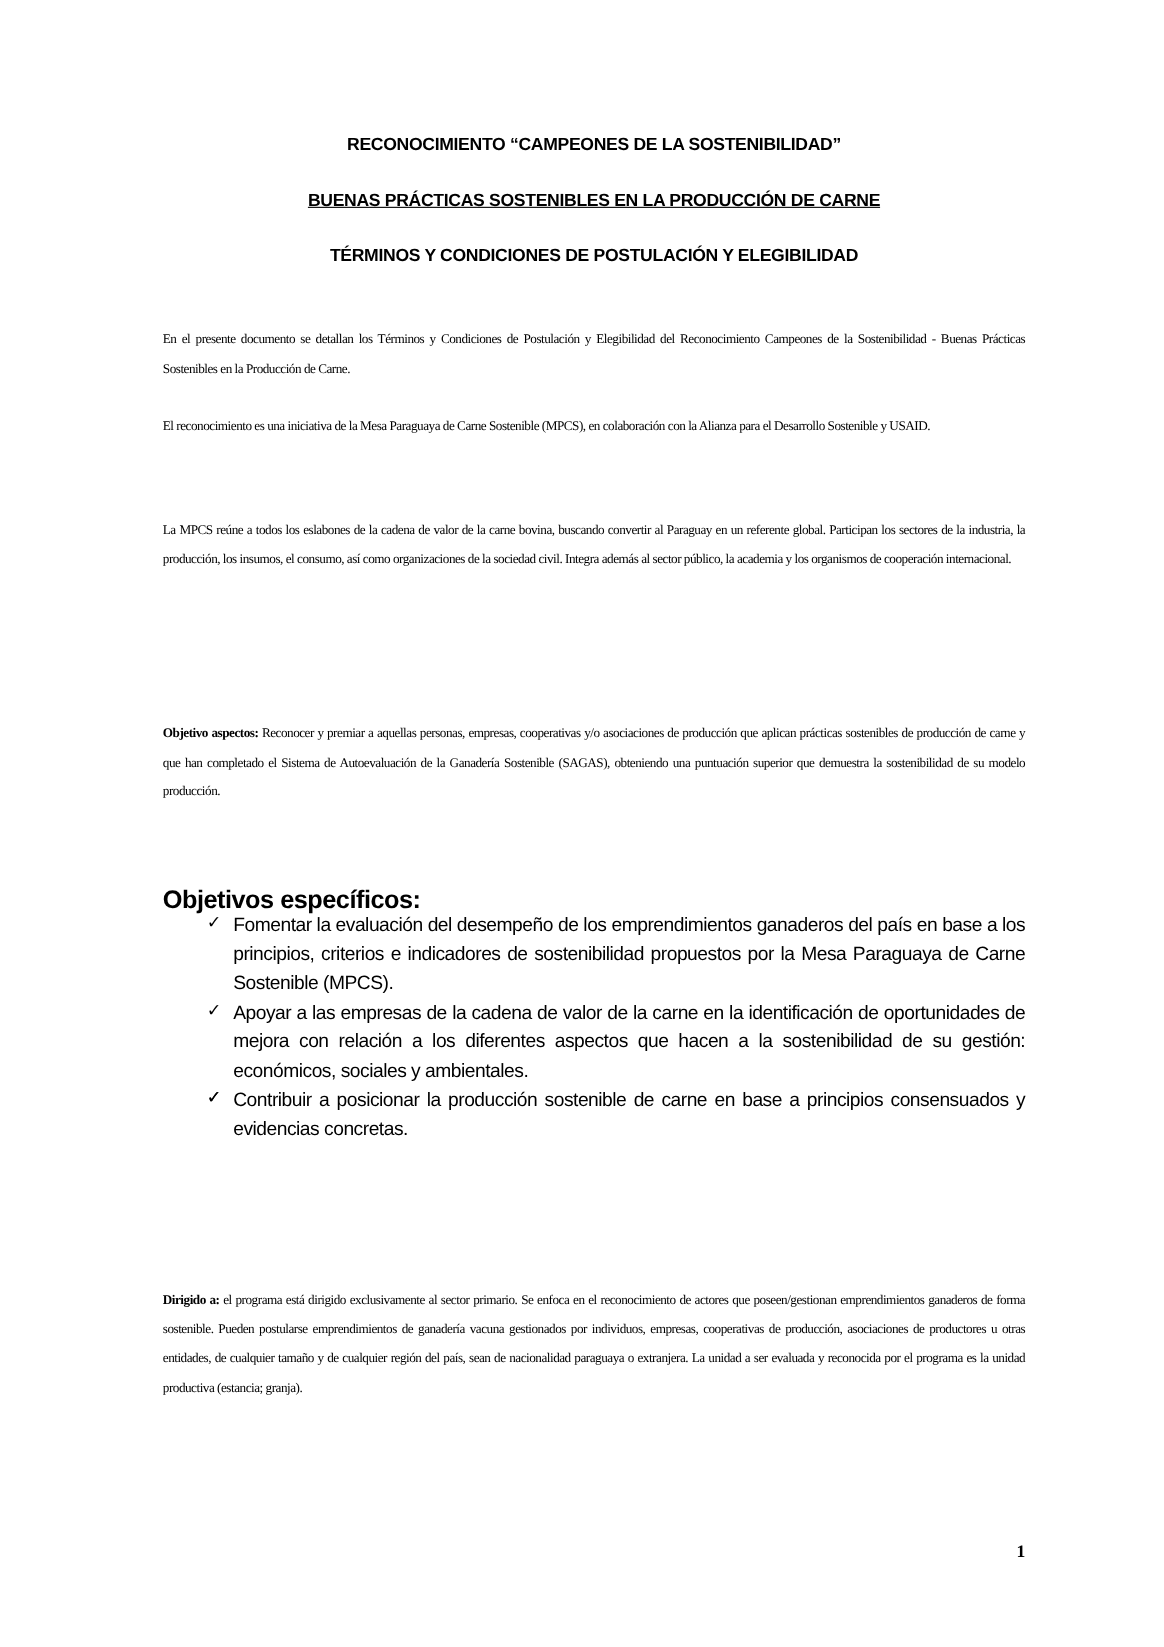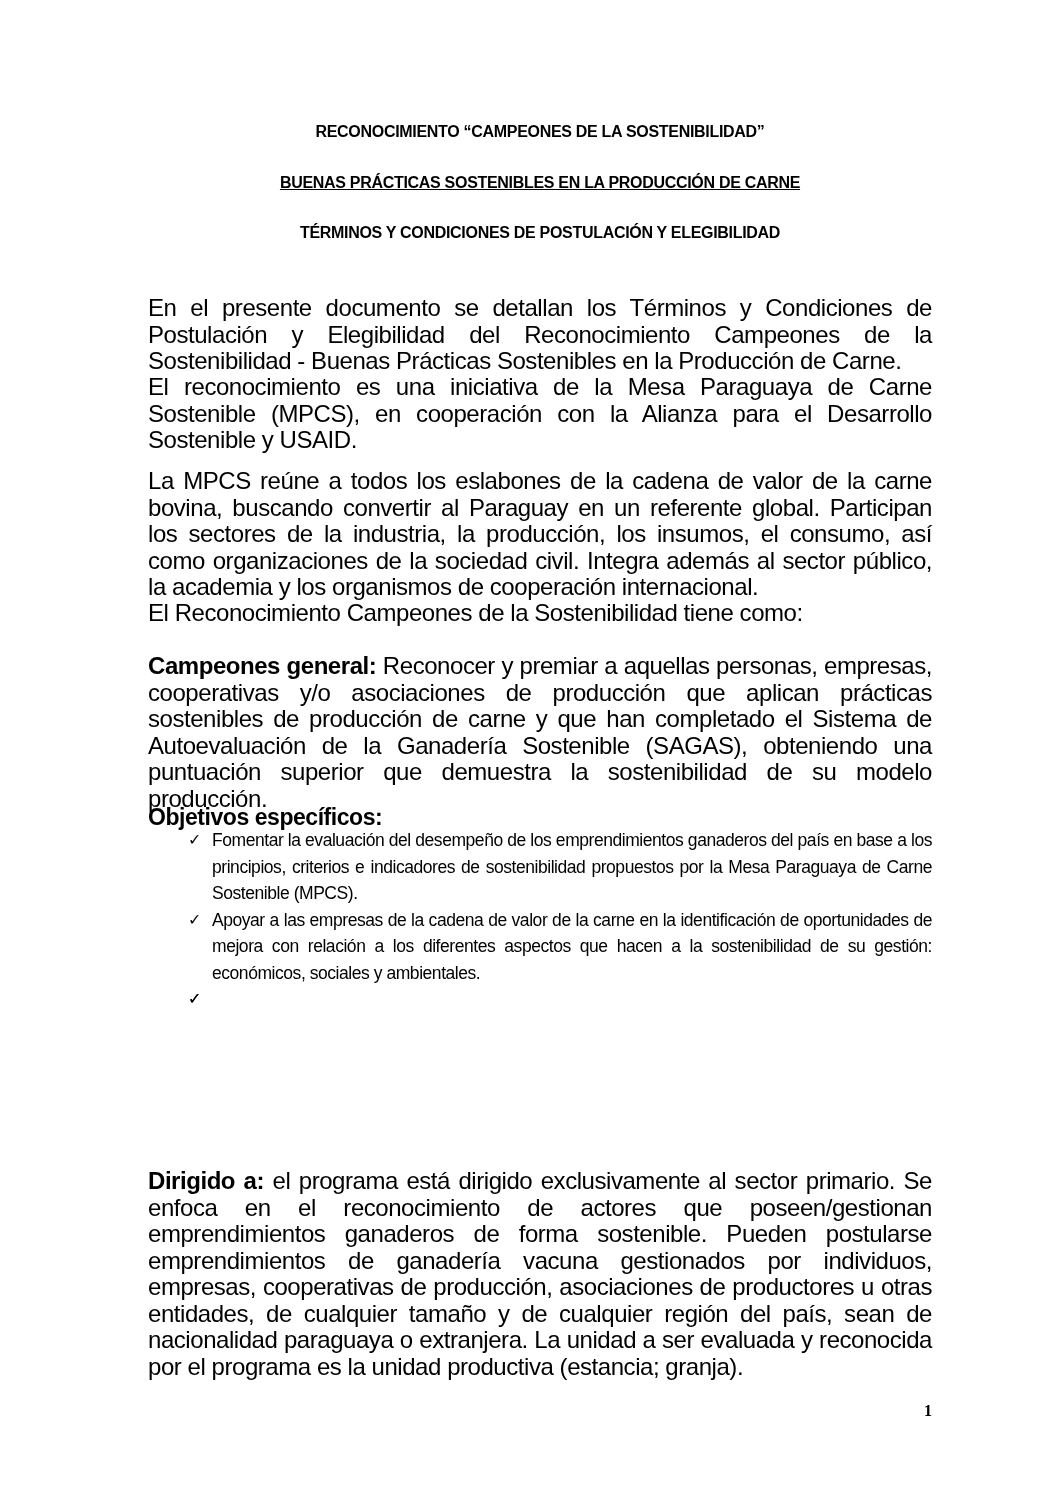--- a/index.html
+++ b/index.html
@@ -11,22 +11,22 @@
     .heading {
       position: absolute; left: 146px; width: 788px; text-align: center;
       font-weight: bold; font-size: 16px; letter-spacing: -0.3px;
       font-family: "Liberation Sans Narrow", "Liberation Sans", sans-serif;
     }
     .h1 { top: 123px; }
     .h2 { top: 174px; text-decoration: underline; }
     .h3 { top: 224px; text-align: center; }
     .para {
       position: absolute; left: 148px; width: 784px;
-      font-size: 24px; line-height: 26.5px; text-align: justify;
-      font-family: Liberation Sans, sans-serif; letter-spacing: -0.45px;
+      font-size: 12px; line-height: 26.5px; text-align: justify;
+      font-family: Liberation Serif, serif; letter-spacing: -0.45px;
     }
     .p1 { top: 295px; }
     .p2 { top: 374px; }
     .p3 { top: 468px; }
     .p4 { top: 600px; }
     .p5 { top: 653px; }
     .p6label { position: absolute; left: 148px; top: 804px; font-size: 23px; font-weight: bold; letter-spacing: -0.45px; }
     .list { position: absolute; left: 188px; top: 827px; width: 744px; margin: 0; padding: 0; list-style: none; }
     .list li {
       position: relative; padding-left: 24px; font-size: 17.5px; line-height: 26.5px;
@@ -39,34 +39,33 @@
   </style>
 </head>
 <body>
 
 <div class="page">
   <div class="heading h1">RECONOCIMIENTO “CAMPEONES DE LA SOSTENIBILIDAD”</div>
   <div class="heading h2">BUENAS PRÁCTICAS SOSTENIBLES EN LA PRODUCCIÓN DE CARNE</div>
   <div class="heading h3">TÉRMINOS Y CONDICIONES DE POSTULACIÓN Y ELEGIBILIDAD</div>
 
   <div class="para p1">En el presente documento se detallan los Términos y Condiciones de Postulación y Elegibilidad del Reconocimiento Campeones de la Sostenibilidad - Buenas Prácticas Sostenibles en la Producción de Carne.</div>
-  <div class="para p2">El reconocimiento es una iniciativa de la Mesa Paraguaya de Carne Sostenible (MPCS), en cooperación con la Alianza para el Desarrollo Sostenible y USAID.</div>
+  <div class="para p2">El reconocimiento es una iniciativa de la Mesa Paraguaya de Carne Sostenible (MPCS), en colaboración con la Alianza para el Desarrollo Sostenible y USAID.</div>
   <div class="para p3">La MPCS reúne a todos los eslabones de la cadena de valor de la carne bovina, buscando convertir al Paraguay en un referente global. Participan los sectores de la industria, la producción, los insumos, el consumo, así como organizaciones de la sociedad civil. Integra además al sector público, la academia y los organismos de cooperación internacional.</div>
-  <div class="para p4">El Reconocimiento Campeones de la Sostenibilidad tiene como:</div>
 
   <div class="para p5">
-    <b>Campeones general:</b><span> Reconocer y premiar a aquellas personas, empresas, cooperativas y/o asociaciones de producción que aplican prácticas sostenibles de producción de carne y que han completado el Sistema de Autoevaluación de la Ganadería Sostenible (SAGAS), obteniendo una puntuación superior que demuestra la sostenibilidad de su modelo producción.</span>
+    <b>Objetivo aspectos:</b><span> Reconocer y premiar a aquellas personas, empresas, cooperativas y/o asociaciones de producción que aplican prácticas sostenibles de producción de carne y que han completado el Sistema de Autoevaluación de la Ganadería Sostenible (SAGAS), obteniendo una puntuación superior que demuestra la sostenibilidad de su modelo producción.</span>
   </div>
 
   <div class="p6label">Objetivos específicos:</div>
   <ul class="list">
     <li><span class="check">✓</span><span>Fomentar la evaluación del desempeño de los emprendimientos ganaderos del país en base a los principios, criterios e indicadores de sostenibilidad propuestos por la Mesa Paraguaya de Carne Sostenible (MPCS).</span></li>
     <li><span class="check">✓</span><span>Apoyar a las empresas de la cadena de valor de la carne en la identificación de oportunidades de mejora con relación a los diferentes aspectos que hacen a la sostenibilidad de su gestión: económicos, sociales y ambientales.</span></li>
     <li><span class="check">✓</span></li>
-    <li><span class="check">✓</span></li>
+    <li><span class="check">✓</span><span>Contribuir a posicionar la producción sostenible de carne en base a principios consensuados y evidencias concretas.</span></li>
   </ul>
 
   <div class="para p7">
     <b>Dirigido a:</b><span> el programa está dirigido exclusivamente al sector primario. Se enfoca en el reconocimiento de actores que poseen/gestionan emprendimientos ganaderos de forma sostenible. Pueden postularse emprendimientos de ganadería vacuna gestionados por individuos, empresas, cooperativas de producción, asociaciones de productores u otras entidades, de cualquier tamaño y de cualquier región del país, sean de nacionalidad paraguaya o extranjera. La unidad a ser evaluada y reconocida por el programa es la unidad productiva (estancia; granja).</span>
   </div>
 
   <div class="pagenum">1</div>
 </div>
 
 </body></html>

